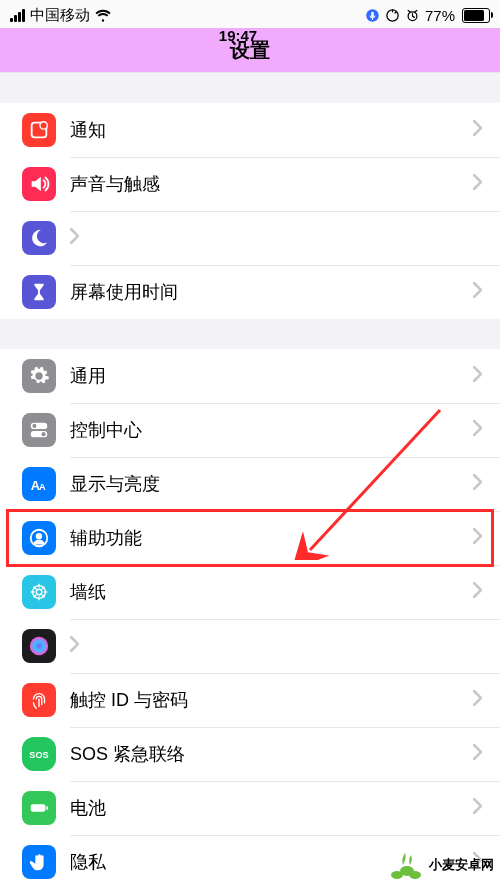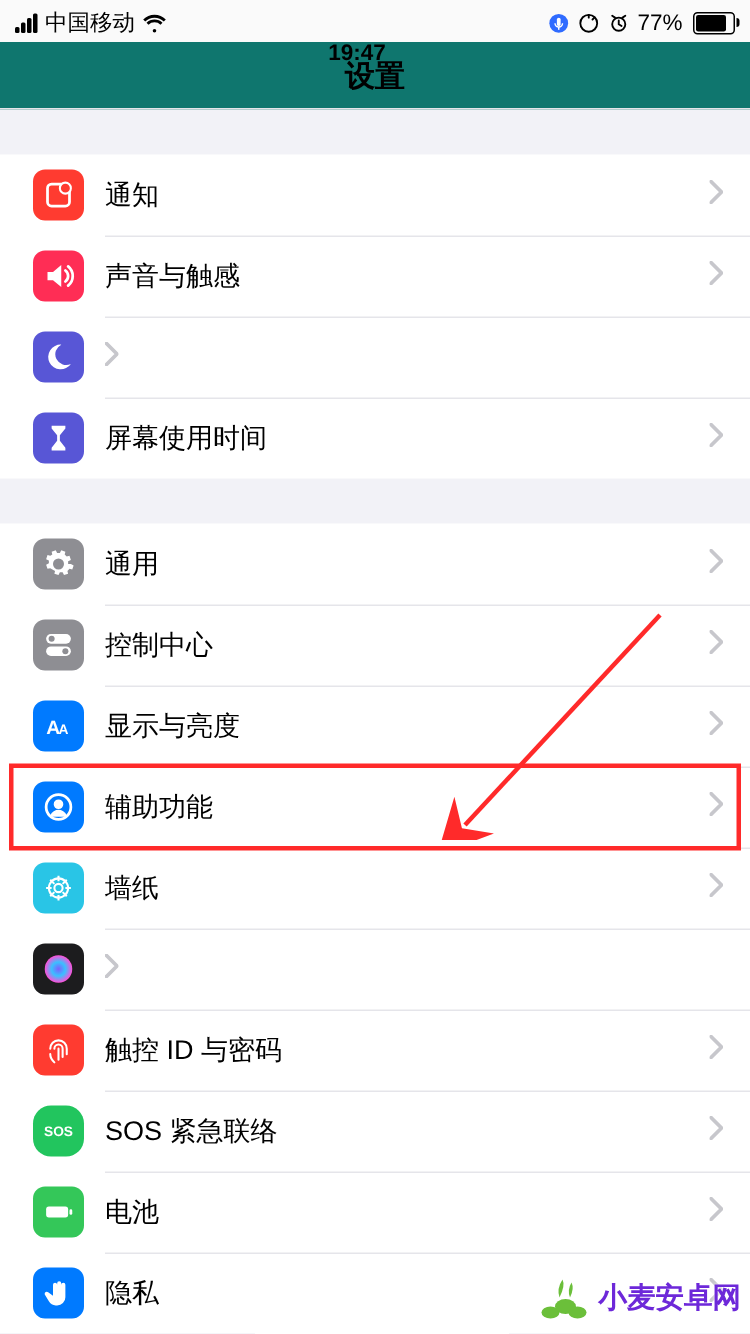--- a/index.html
+++ b/index.html
@@ -9,34 +9,34 @@
   .sb-center{flex:1;text-align:center;font-weight:600;margin-top:41px;}
   .sb-right{display:flex;align-items:center;gap:5px;justify-content:center;}
   .signal{display:flex;align-items:flex-end;gap:1px;}
   .signal span{width:3px;background:#000;border-radius:1px;}
   .signal span:nth-child(1){height:4px}.signal span:nth-child(2){height:7px}.signal span:nth-child(3){height:10px}.signal span:nth-child(4){height:13px}
   .wifi svg{width:16px;height:16px;display:block}
   .battery{display:flex;align-items:center}
   .battery-body{width:26px;height:13px;border:1.5px solid #000;border-radius:3px;position:relative;margin-left:2px}
   .battery-body::after{content:"";position:absolute;right:-4px;top:3px;width:2.5px;height:6px;background:#000;border-radius:0 2px 2px 0}
   .battery-fill{position:absolute;left:1px;top:1px;bottom:1px;width:77%;background:#000;border-radius:1.5px}
-  .titlebar{height:44px;display:flex;align-items:center;justify-content:center;font-size:20px;font-weight:600;background:#0f766e;border-bottom:1px solid #e5e5ea}
+  .titlebar{height:44px;display:flex;align-items:center;justify-content:center;font-size:20px;font-weight:600;background:#f0abfc;border-bottom:1px solid #e5e5ea}
   .group-gap{height:30px}
   .group{background:#fff}
   .cell{display:flex;align-items:center;height:54px;position:relative}
   .cell + .cell::before{content:"";position:absolute;left:70px;right:0;top:0;height:1px;background:#e5e5ea}
   .cell-icon{width:34px;height:34px;border-radius:8px;margin:0 14px 0 22px;display:flex;align-items:center;justify-content:center;flex:0 0 34px}
   .cell-icon svg{width:22px;height:22px}
   .cell-label{flex:1;font-size:18px}
   .chevron{color:#c7c7cc;margin-right:18px}
   .highlight-box{position:absolute;border:3px solid #ff2a2a;box-sizing:border-box;pointer-events:none}
   .arrow-svg{position:absolute;pointer-events:none}
   .watermark{position:absolute;right:6px;bottom:6px;display:flex;align-items:center;gap:6px;}
   .watermark-logo{width:36px;height:36px}
-  .watermark-text{font-size:19px;font-weight:600;color:#6d28d9;text-shadow:0 0 2px #fff}
+  .watermark-text{font-size:13px;font-weight:600;color:#000000;text-shadow:0 0 2px #fff}
   .sb-icon svg{width:15px;height:15px;display:block}
 </style>
 </head>
 <body>
 
 <div class="screen">
 
   <div class="statusbar">
     <div class="sb-left">
       <span class="signal">

